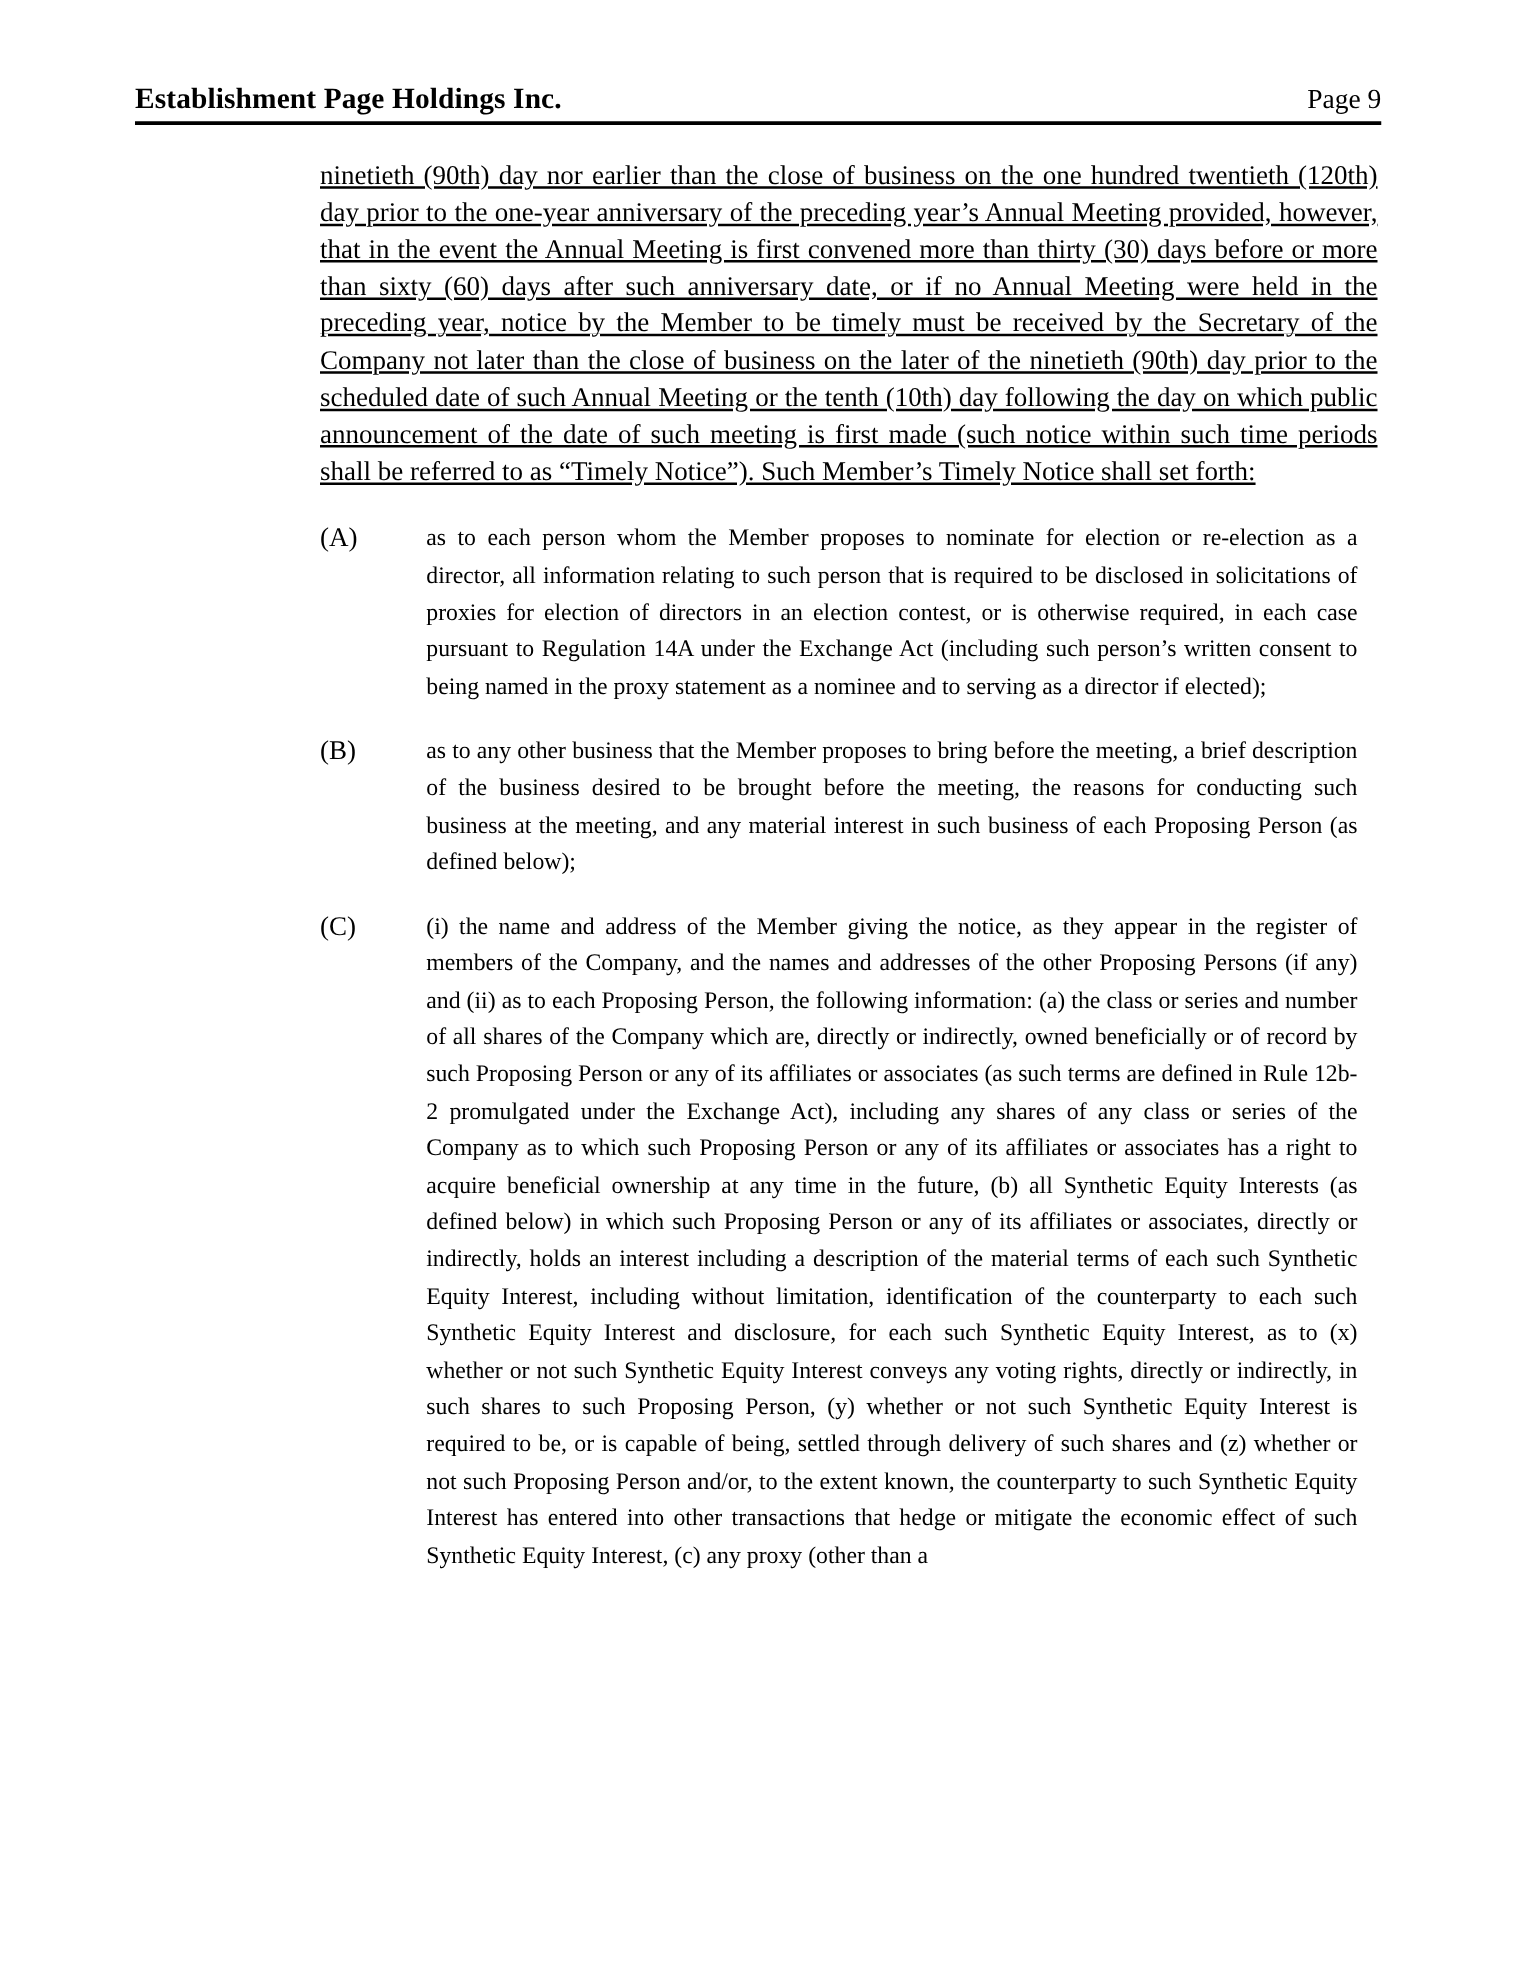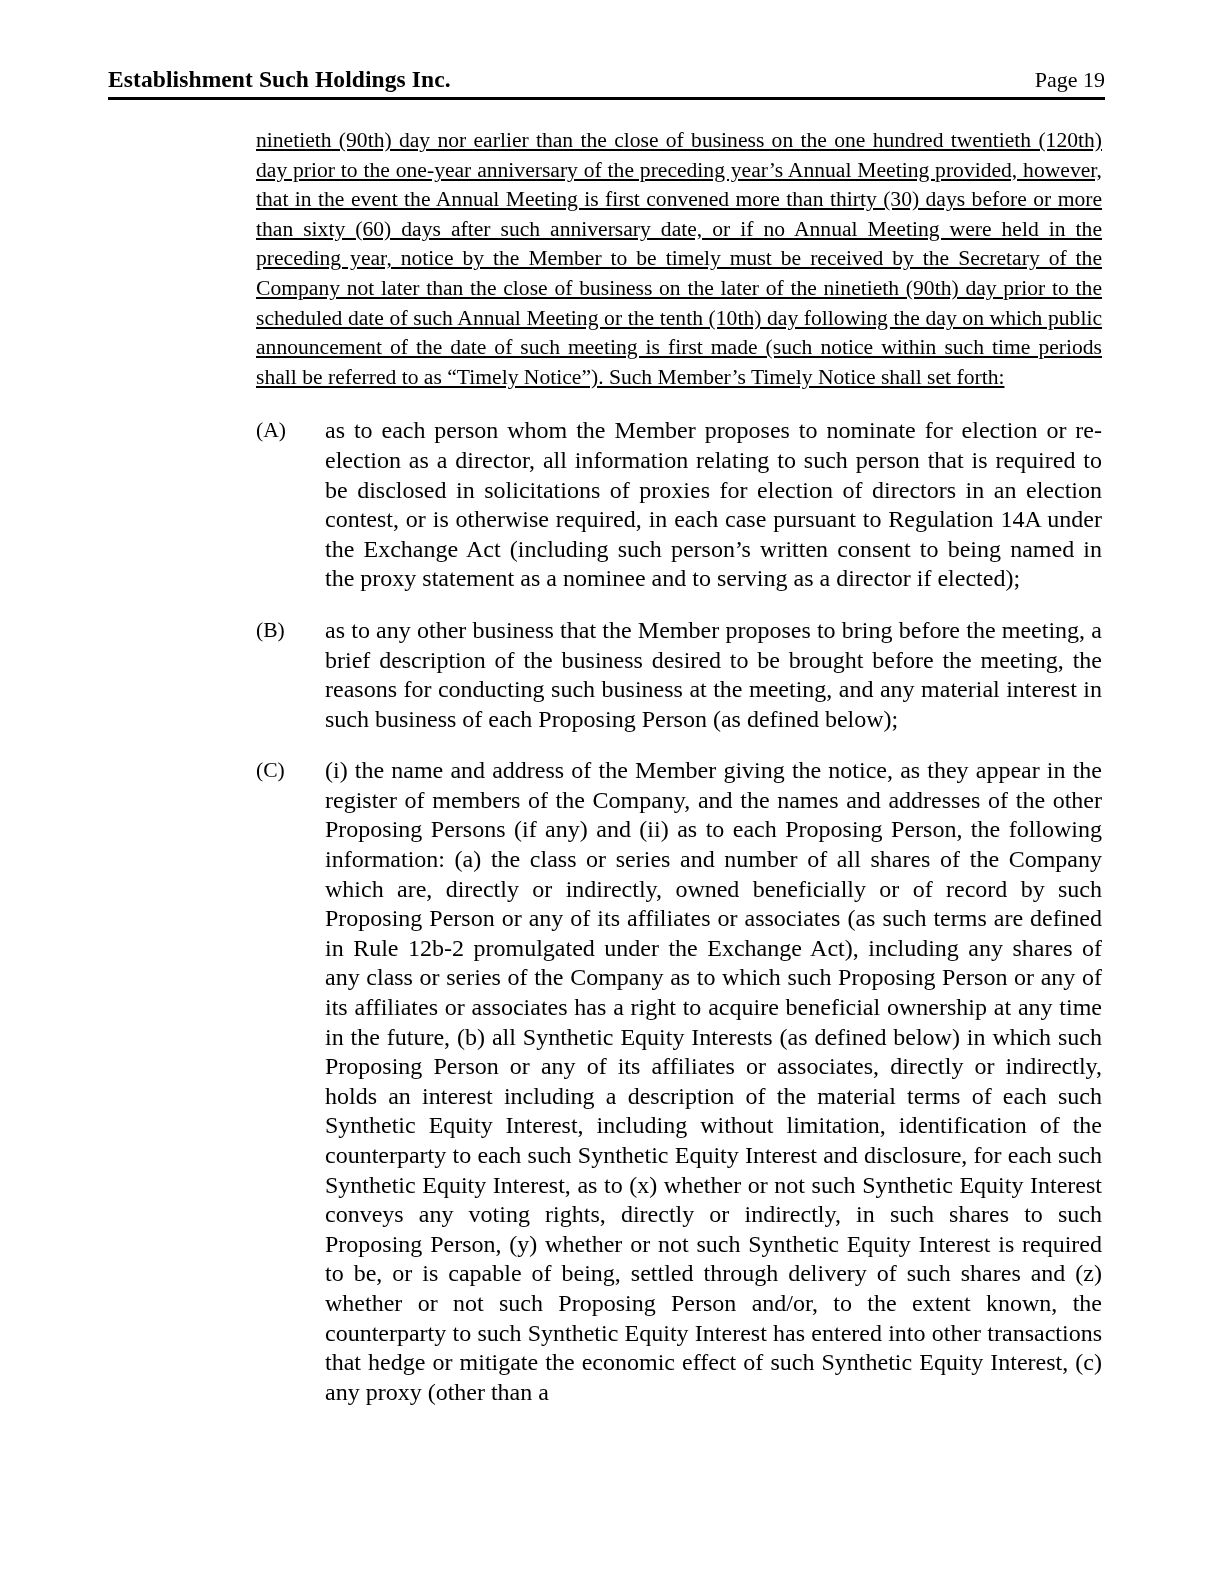--- a/index.html
+++ b/index.html
@@ -84,36 +84,36 @@
   .clause-marker {
     position: absolute;
     left: 0;
     top: 0;
     font-size: 21.6px;
     line-height: 29.6px;
     text-align: left;
     width: 60px;
   }
   .clause-text {
-    margin: 0;
-    font-size: 24px;
+    margin: 16px;
+    font-size: 19px;
     line-height: 29.6px;
     text-align: justify;
     text-justify: inter-word;
     hyphens: none;
   }
 </style>
 </head>
 <body>
 
 <div class="page">
 
   <div class="page-header">
-    <div class="header-title">Establishment Such Holdings Inc.</div>
-    <div class="header-page">Page 19</div>
+    <div class="header-title">Establishment Page Holdings Inc.</div>
+    <div class="header-page">Page 9</div>
   </div>
 
   <div class="body-column">
 
     <p class="para lead">ninetieth (90th) day nor earlier than the close of business on the one hundred twentieth (120th) day prior to the one-year anniversary of the preceding year’s Annual Meeting provided, however, that in the event the Annual Meeting is first convened more than thirty (30) days before or more than sixty (60) days after such anniversary date, or if no Annual Meeting were held in the preceding year, notice by the Member to be timely must be received by the Secretary of the Company not later than the close of business on the later of the ninetieth (90th) day prior to the scheduled date of such Annual Meeting or the tenth (10th) day following the day on which public announcement of the date of such meeting is first made (such notice within such time periods shall be referred to as “Timely Notice”).  Such Member’s Timely Notice shall set forth:</p>
 
     <div class="clause">
       <span class="clause-marker">(A)</span>
       <p class="clause-text">as to each person whom the Member proposes to nominate for election or re-election as a director, all information relating to such person that is required to be disclosed in solicitations of proxies for election of directors in an election contest, or is otherwise required, in each case pursuant to Regulation 14A under the Exchange Act (including such person’s written consent to being named in the proxy statement as a nominee and to serving as a director if elected);</p>
     </div>

